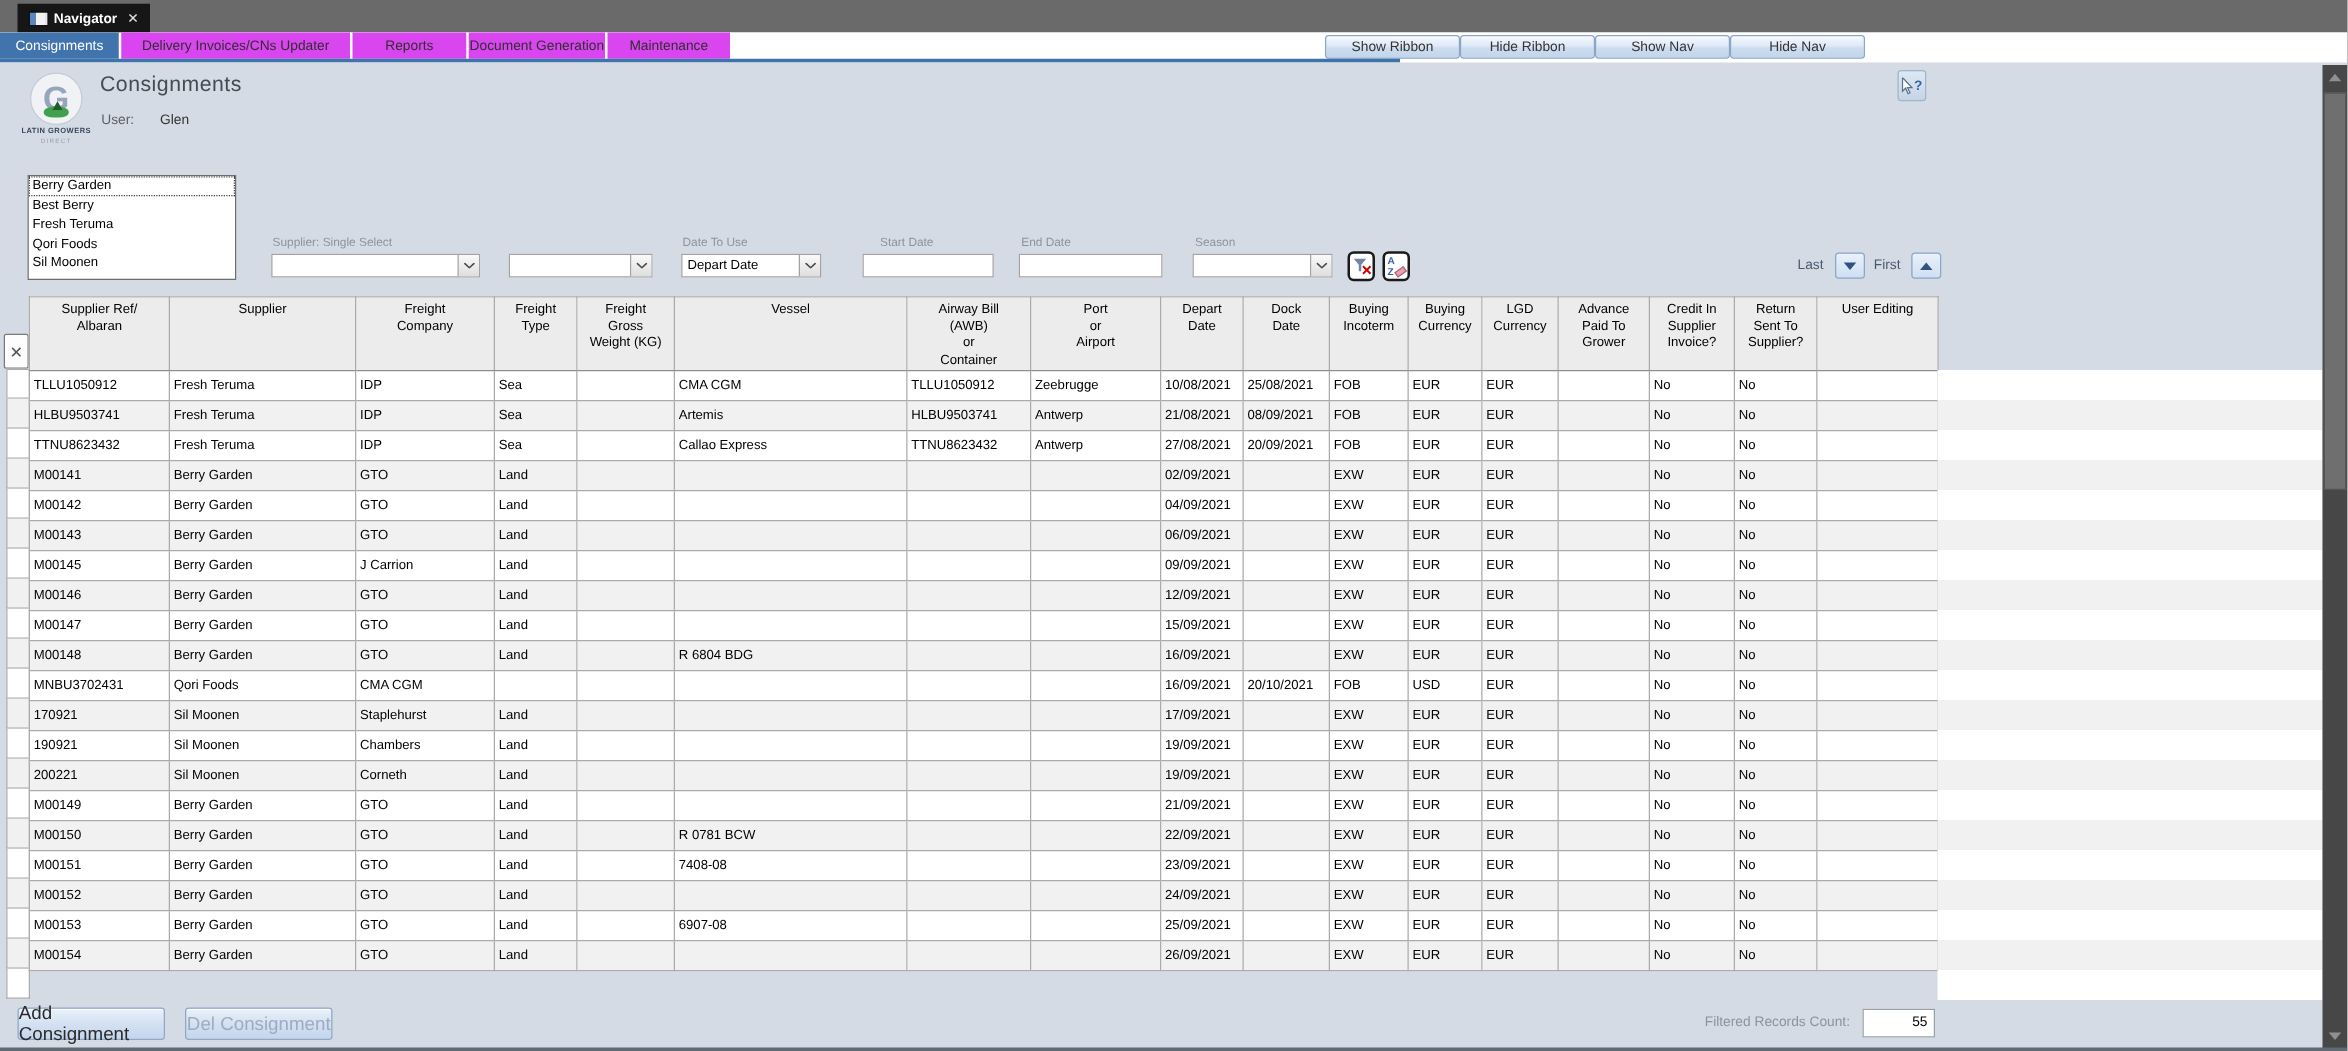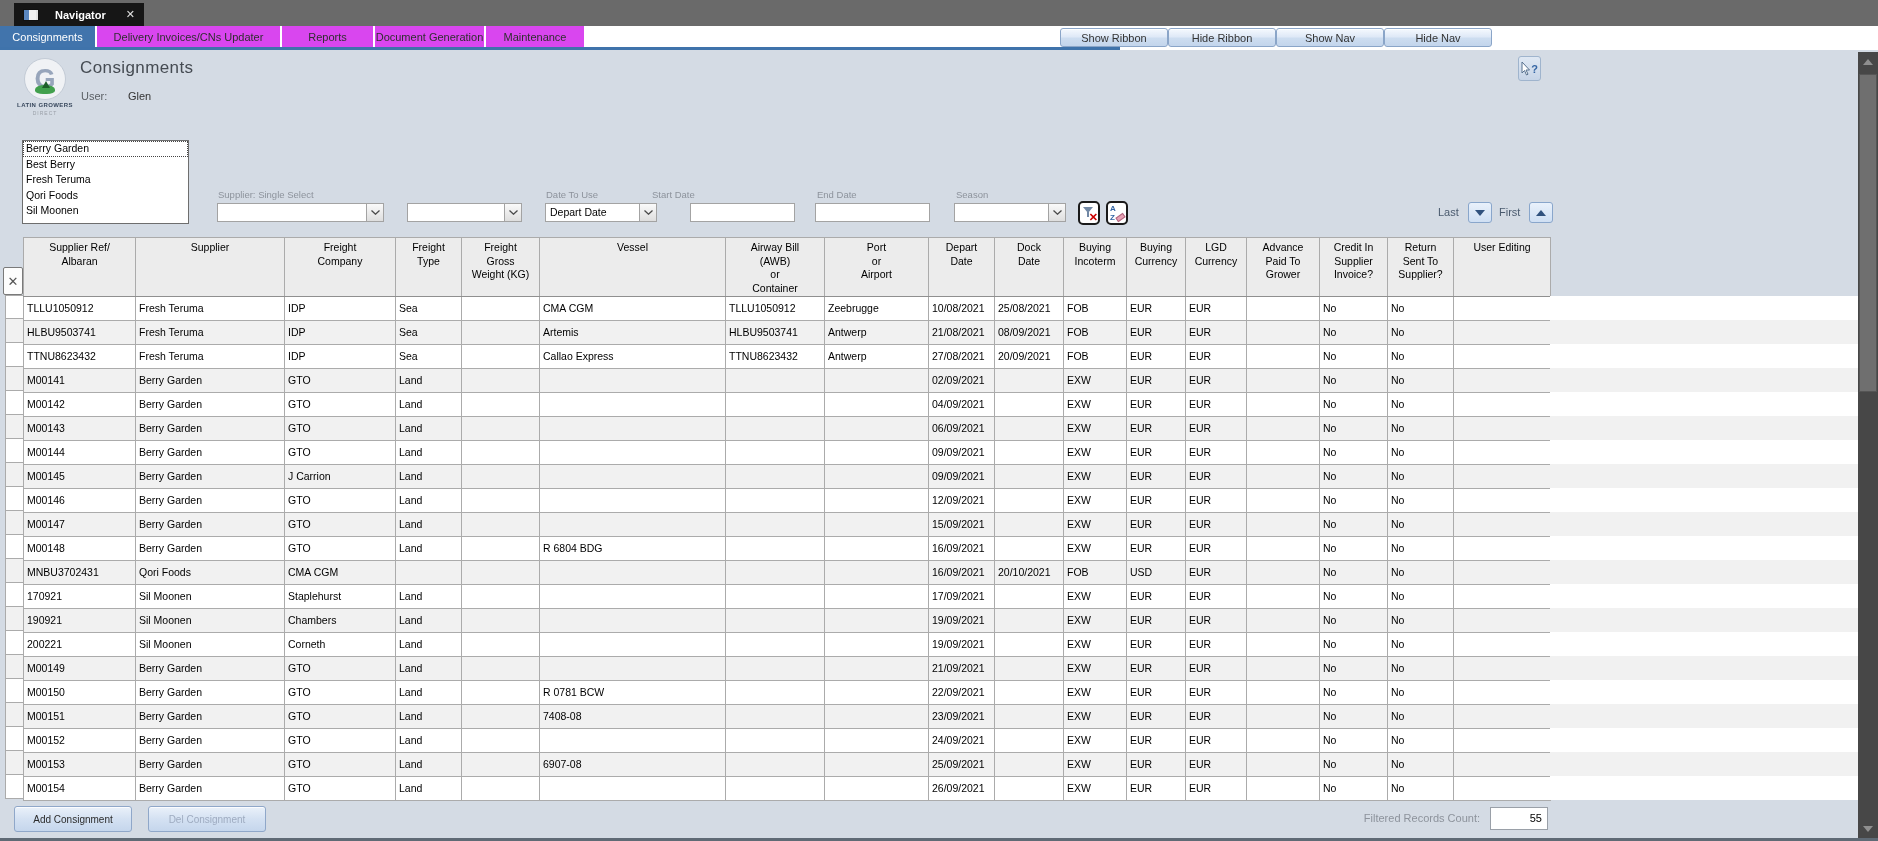--- a/index.html
+++ b/index.html
@@ -3,21 +3,21 @@
 <meta charset="utf-8">
 <style>
   * { margin:0; padding:0; box-sizing:border-box; }
   html,body { background:#888; }
   body { font-family:"Liberation Sans", sans-serif; }
   .screen { position:relative; width:1878px; height:841px; background:#fff; overflow:hidden; }
 
   
   .titlebar { position:absolute; left:0; top:0; width:100%; height:26px; background:#6a6a6a; }
   .doc-tab { position:absolute; left:14px; top:3px; height:23px; background:#161616; color:#fff;
-             display:flex; align-items:center; padding:0 9px; gap:16px; font-size:11px; font-weight:bold; }
+             display:flex; align-items:center; padding:0 9px; gap:4px; font-size:11px; font-weight:bold; }
   .form-ico { width:16px; height:12px; border:1px solid #111; background:linear-gradient(to right,#5b87c0 0 5px,#f2f2f2 5px);
               box-shadow:inset -2px 0 0 #e4e4e4; }
   .doc-close { color:#e0e0e0; font-size:11px; font-weight:normal; margin-left:4px; cursor:default; }
 
   
   .tabstrip { position:absolute; left:0; top:26px; width:100%; height:21px; background:#fff; }
   .tabs { position:absolute; left:0; top:0; height:21px; display:flex; }
   .tab { height:21px; margin-right:2px; background:#d946ef; color:#2f2f2f; font-size:11px;
          display:flex; align-items:center; justify-content:center; white-space:nowrap; cursor:default; }
   .tab.active { background:#4174ac; color:#fff; }
@@ -99,21 +99,21 @@
   .vscroll { position:absolute; left:1858px; top:2px; width:20px; height:787px; background:#474747; }
   .vscroll .arr-up { position:absolute; left:5px; top:7px; width:0; height:0;
                      border-left:5px solid transparent; border-right:5px solid transparent; border-bottom:6px solid #8f8f8f; }
   .vscroll .thumb { position:absolute; left:1px; top:22px; width:18px; height:318px; background:#6f6f6f; border:1px solid #555; }
   .vscroll .arr-dn { position:absolute; left:5px; bottom:7px; width:0; height:0;
                      border-left:5px solid transparent; border-right:5px solid transparent; border-top:6px solid #8f8f8f; }
 
   
   .foot-btn { position:absolute; top:756px; height:26px; width:118px; border:1px solid #8fa7c9; border-radius:3px;
               background:linear-gradient(#eaf1fa,#d4e1f2 50%,#c5d6ec); box-shadow:inset 0 1px 0 rgba(255,255,255,.8);
-              font-size:10px; color:#2b2b2b; display:flex; align-items:center; justify-content:center; cursor:default; }
+              font-size:15px; color:#2b2b2b; display:flex; align-items:center; justify-content:center; cursor:default; }
   .foot-btn.disabled { color:#9eabc0; }
   .count-label { position:absolute; top:762px; left:1180px; width:300px; text-align:right; font-size:11px; color:#8d939c; }
   .count-box { position:absolute; top:757px; left:1490px; width:58px; height:23px; background:#fff; border:1px solid #9aa0a8;
                font-size:11px; color:#000; text-align:right; padding:4px 5px 0 0; }
   .bottom-edge { position:absolute; left:0; top:788px; width:100%; height:3px; background:#5f6a75; }
 </style>
 </head>
 <body>
 
 <div class="screen">
@@ -169,21 +169,21 @@
         <div class="opt focused">Berry Garden</div>
         <div class="opt">Best Berry</div>
         <div class="opt">Fresh Teruma</div>
         <div class="opt">Qori Foods</div>
         <div class="opt">Sil Moonen</div>
       </div>
 
     <div class="flabel" style="left:218px; top:139px;">Supplier: Single Select</div>
     <div class="flabel" style="left:409px; top:153px;">Vehicle/Vessel</div>
     <div class="flabel" style="left:546px; top:139px;">Date To Use</div>
-    <div class="flabel" style="left:652px; top:139px;">Start Date</div>
+    <div class="flabel" style="left:704px; top:139px;">Start Date</div>
     <div class="flabel" style="left:817px; top:139px;">End Date</div>
     <div class="flabel" style="left:956px; top:139px;">Season</div>
 
     <div class="combo" style="left:217px; top:153px; width:167px;">
       <span class="val"></span>
       <span class="arrow">
         <svg width="9" height="5" viewBox="0 0 9 5">
             <polyline points="0.5,0.5 4.5,4.2 8.5,0.5" fill="none" stroke="#4a4a4a" stroke-width="1.3"></polyline>
           </svg>
       </span>
@@ -431,39 +431,20 @@
             <td></td>
             <td>EXW</td>
             <td>EUR</td>
             <td>EUR</td>
             <td></td>
             <td>No</td>
             <td>No</td>
             <td></td>
           </tr>
           <tr>
-            <td>M00144</td>
-            <td>Berry Garden</td>
-            <td>GTO</td>
-            <td>Land</td>
-            <td></td>
-            <td></td>
-            <td></td>
-            <td></td>
-            <td>09/09/2021</td>
-            <td></td>
-            <td>EXW</td>
-            <td>EUR</td>
-            <td>EUR</td>
-            <td></td>
-            <td>No</td>
-            <td>No</td>
-            <td></td>
-          </tr>
-          <tr>
             <td>M00145</td>
             <td>Berry Garden</td>
             <td>J Carrion</td>
             <td>Land</td>
             <td></td>
             <td></td>
             <td></td>
             <td></td>
             <td>09/09/2021</td>
             <td></td>

